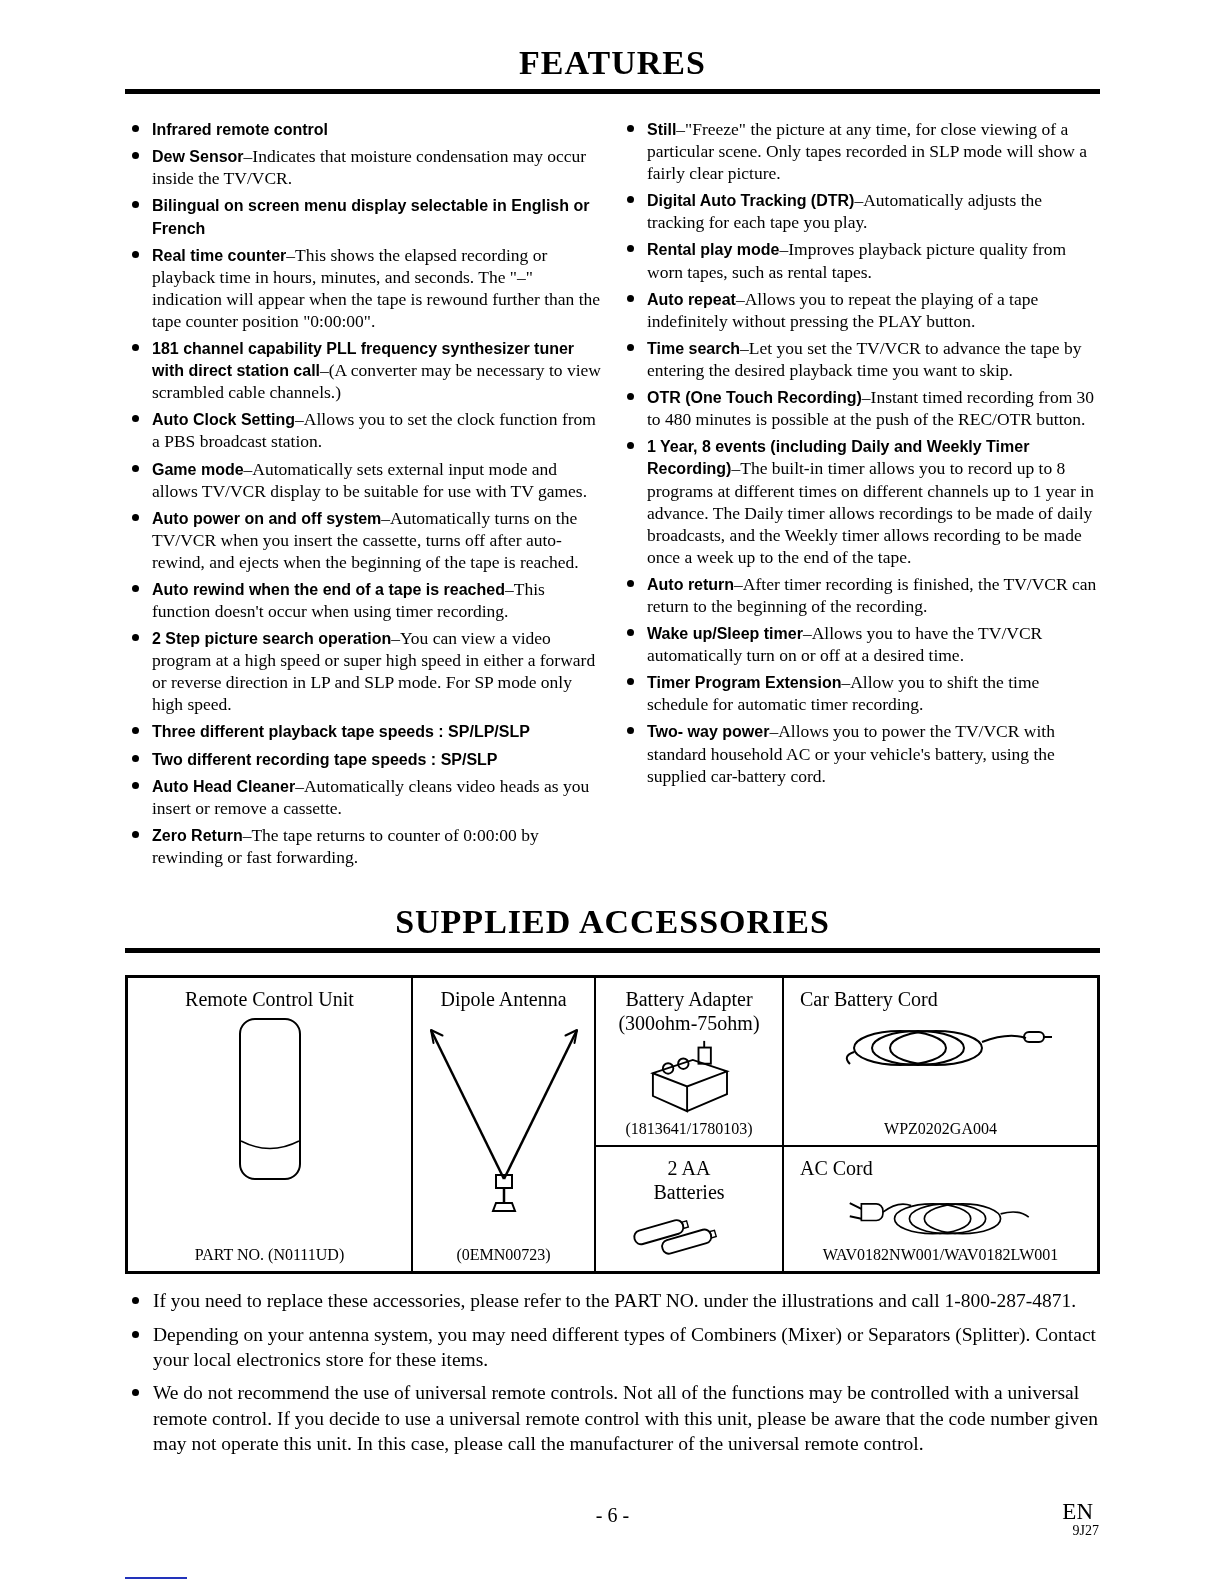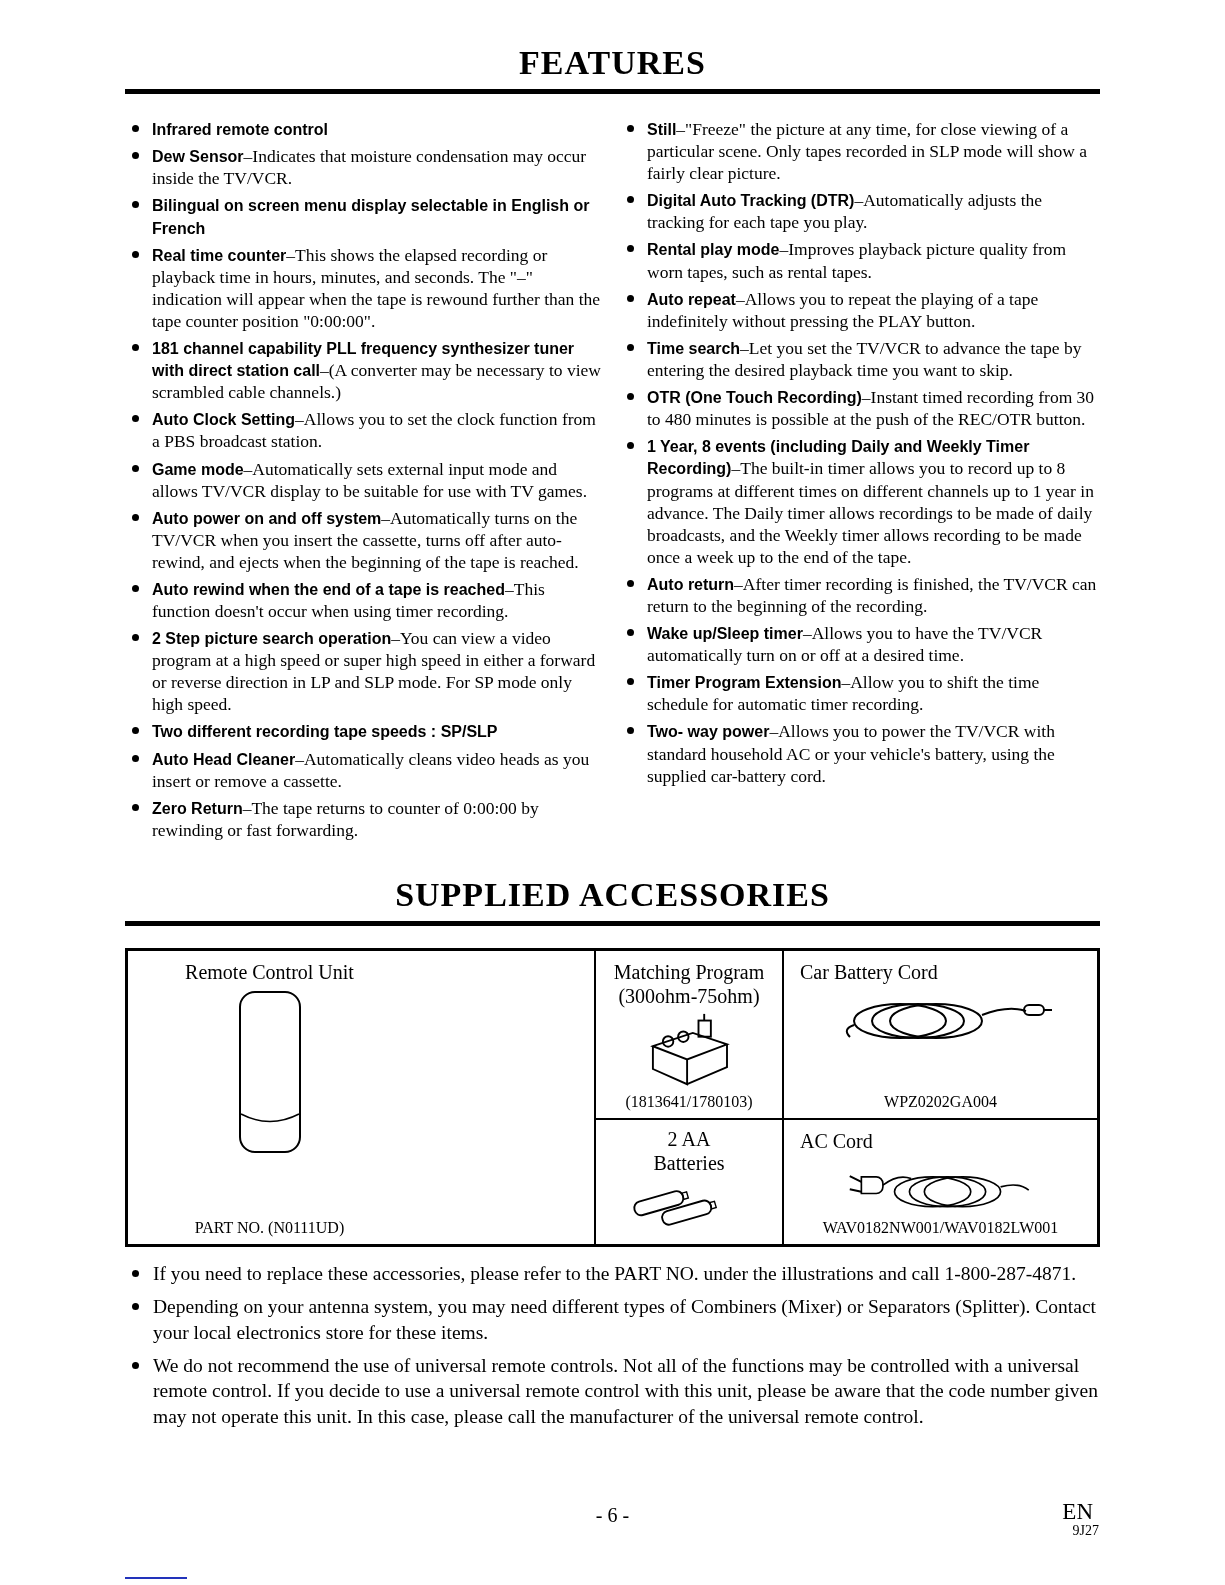--- a/index.html
+++ b/index.html
@@ -34,21 +34,21 @@
   .acc-title { margin-top: 30px; }
 
   .acc-table {
     display: grid;
     grid-template-columns: 283px 183px 188px 1fr;
     grid-template-rows: 167px 126px;
     border: 3px solid #000; margin-top: 22px;
   }
   .cell {
     display: flex; flex-direction: column; align-items: center;
-    justify-content: flex-end; padding: 9px 6px 7px;
+    justify-content: flex-start; padding: 9px 6px 7px;
   }
   .cell-remote   { grid-column: 1; grid-row: 1 / 3; }
   .cell-antenna  { grid-column: 2; grid-row: 1 / 3; border-left: 2px solid #000; }
   .cell-adapter  { grid-column: 3; grid-row: 1; border-left: 2px solid #000; }
   .cell-carcord  { grid-column: 4; grid-row: 1; border-left: 2px solid #000; }
   .cell-batteries{ grid-column: 3; grid-row: 2; border-left: 2px solid #000; border-top: 2px solid #000; }
   .cell-accord   { grid-column: 4; grid-row: 2; border-left: 2px solid #000; border-top: 2px solid #000; }
   .cell-label { font-size: 20px; text-align: center; line-height: 1.2; }
   .cell-sublabel { font-size: 20px; text-align: center; line-height: 1.2; }
   .cell-part { font-size: 16px; text-align: center; margin-top: auto; }
@@ -91,20 +91,21 @@
     <li class="feature-item"><span class="fbold">Infrared remote control</span></li>
         <li class="feature-item"><span class="fbold">Dew Sensor</span><span class="ftext">–Indicates that moisture condensation may occur inside the TV/VCR.</span></li>
         <li class="feature-item"><span class="fbold">Bilingual on screen menu display selectable in English or French</span></li>
         <li class="feature-item"><span class="fbold">Real time counter</span><span class="ftext">–This shows the elapsed recording or playback time in hours, minutes, and seconds. The "–" indication will appear when the tape is rewound further than the tape counter position "0:00:00".</span></li>
         <li class="feature-item"><span class="fbold">181 channel capability PLL frequency synthesizer tuner with direct station call</span><span class="ftext">–(A converter may be necessary to view scrambled cable channels.)</span></li>
         <li class="feature-item"><span class="fbold">Auto Clock Setting</span><span class="ftext">–Allows you to set the clock function from a PBS broadcast station.</span></li>
         <li class="feature-item"><span class="fbold">Game mode</span><span class="ftext">–Automatically sets external input mode and allows TV/VCR display to be suitable for use with TV games.</span></li>
         <li class="feature-item"><span class="fbold">Auto power on and off system</span><span class="ftext">–Automatically turns on the TV/VCR when you insert the cassette, turns off after auto-rewind, and ejects when the beginning of the tape is reached.</span></li>
         <li class="feature-item"><span class="fbold">Auto rewind when the end of a tape is reached</span><span class="ftext">–This function doesn't occur when using timer recording.</span></li>
         <li class="feature-item"><span class="fbold">2 Step picture search operation</span><span class="ftext">–You can view a video program at a high speed or super high speed in either a forward or reverse direction in LP and SLP mode. For SP mode only high speed.</span></li>
+        <li class="feature-item"><span class="fbold">Three different playback tape speeds : SP/LP/SLP</span></li>
         <li class="feature-item"><span class="fbold">Two different recording tape speeds : SP/SLP</span></li>
         <li class="feature-item"><span class="fbold">Auto Head Cleaner</span><span class="ftext">–Automatically cleans video heads as you insert or remove a cassette.</span></li>
         <li class="feature-item"><span class="fbold">Zero Return</span><span class="ftext">–The tape returns to counter of 0:00:00 by rewinding or fast forwarding.</span></li>
       </ul>
     <ul class="feature-list">
 
     <li class="feature-item"><span class="fbold">Still</span><span class="ftext">–"Freeze" the picture at any time, for close viewing of a particular scene. Only tapes recorded in SLP mode will show a fairly clear picture.</span></li>
         <li class="feature-item"><span class="fbold">Digital Auto Tracking (DTR)</span><span class="ftext">–Automatically adjusts the tracking for each tape you play.</span></li>
         <li class="feature-item"><span class="fbold">Rental play mode</span><span class="ftext">–Improves playback picture quality from worn tapes, such as rental tapes.</span></li>
         <li class="feature-item"><span class="fbold">Auto repeat</span><span class="ftext">–Allows you to repeat the playing of a tape indefinitely without pressing the PLAY button.</span></li>
@@ -125,23 +126,36 @@
 
     <div class="cell cell-remote">
       <div class="cell-label">Remote Control Unit</div>
       <svg class="ill" width="78" height="168" viewBox="0 0 78 168">
         <path d="M24 4 h30 a15 15 0 0 1 15 15 v130 a15 15 0 0 1 -15 15 h-30 a15 15 0 0 1 -15 -15 v-130 a15 15 0 0 1 15 -15 z" fill="none" stroke="#000" stroke-width="2"></path>
         <path d="M10 126 q29 15 58 0" fill="none" stroke="#000" stroke-width="1.5"></path>
       </svg>
       <div class="cell-part">PART NO. (N0111UD)</div>
     </div>
 
+    <div class="cell cell-antenna">
+      <div class="cell-label">Dipole Antenna</div>
+      <svg class="ill" width="172" height="200" viewBox="0 0 172 200">
+        <line x1="86" y1="164" x2="13" y2="15" stroke="#000" stroke-width="2.5"></line>
+        <line x1="86" y1="164" x2="159" y2="15" stroke="#000" stroke-width="2.5"></line>
+        <path d="M13 15 l2.5 13 M13 15 l11.5 5.5" stroke="#000" stroke-width="2" fill="none" stroke-linecap="round"></path>
+        <path d="M159 15 l-2.5 13 M159 15 l-11.5 5.5" stroke="#000" stroke-width="2" fill="none" stroke-linecap="round"></path>
+        <path d="M78 160 h16 v13 h-16 z" fill="none" stroke="#000" stroke-width="2"></path>
+        <line x1="86" y1="173" x2="86" y2="188" stroke="#000" stroke-width="2.5"></line>
+        <path d="M78 188 h16 l3 8 h-22 z" fill="none" stroke="#000" stroke-width="2"></path>
+      </svg>
+      <div class="cell-part">(0EMN00723)</div>
+    </div>
 
     <div class="cell cell-adapter">
-      <div class="cell-label">Matching Program</div>
+      <div class="cell-label">Battery Adapter</div>
       <div class="cell-sublabel">(300ohm-75ohm)</div>
       <svg class="ill" width="100" height="76" viewBox="0 0 104 80">
         <path d="M14 36 L56 22 L92 34 L50 50 Z" fill="none" stroke="#000" stroke-width="2"></path>
         <path d="M14 36 V60 L50 76 V50" fill="none" stroke="#000" stroke-width="2"></path>
         <path d="M92 34 V58 L50 76" fill="none" stroke="#000" stroke-width="2"></path>
         <circle cx="30" cy="31" r="5.5" fill="none" stroke="#000" stroke-width="2"></circle>
         <circle cx="46" cy="26" r="5.5" fill="none" stroke="#000" stroke-width="2"></circle>
         <rect x="62" y="9" width="13" height="17" fill="none" stroke="#000" stroke-width="2"></rect>
         <line x1="68" y1="2" x2="68" y2="9" stroke="#000" stroke-width="2"></line>
       </svg>

